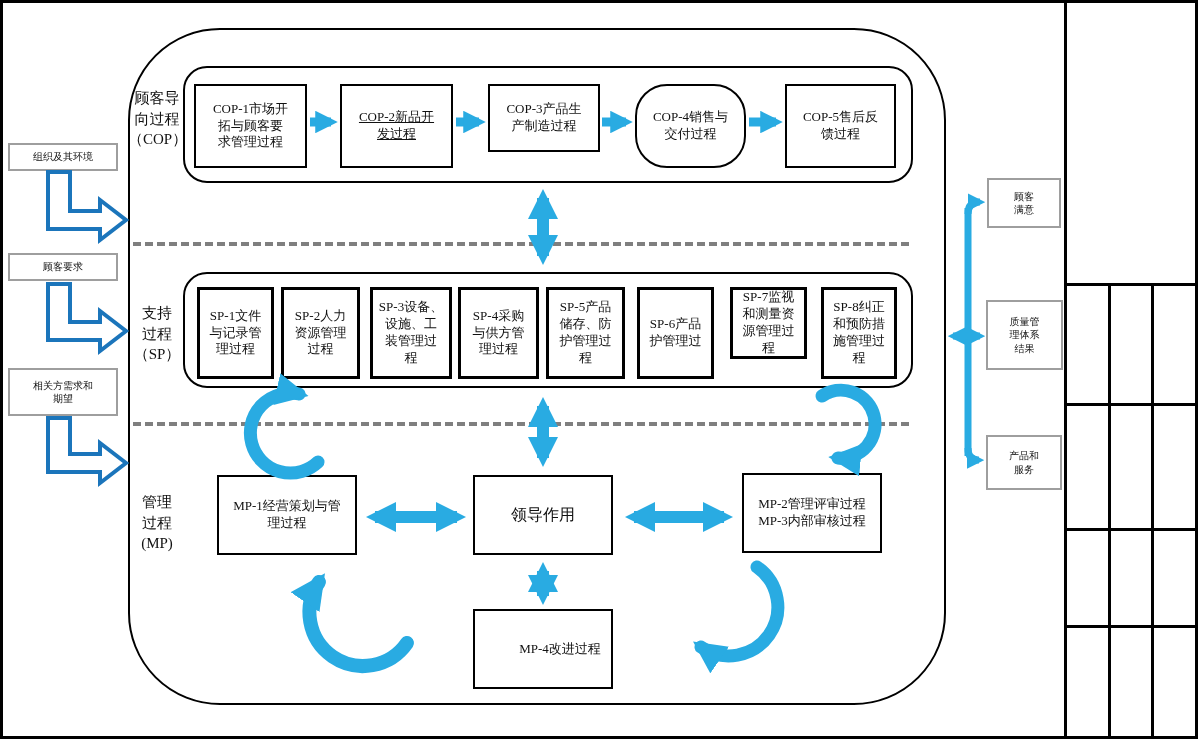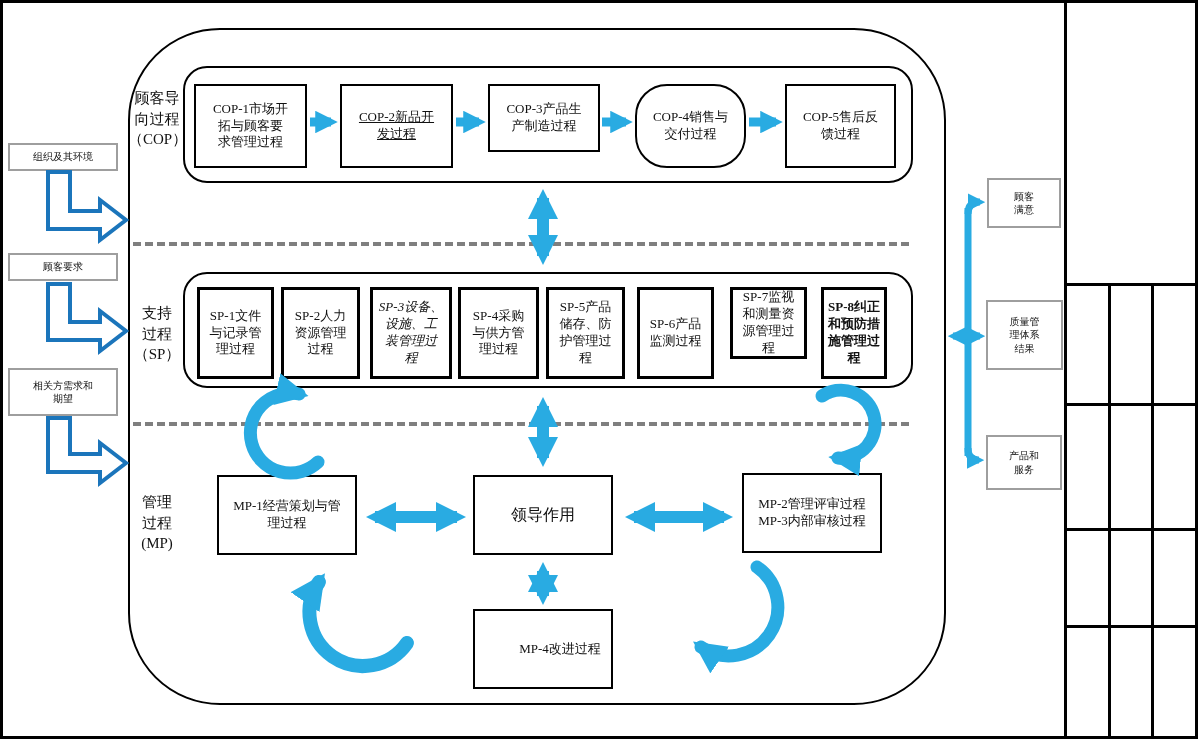--- a/index.html
+++ b/index.html
@@ -63,38 +63,38 @@
   <div class="dash-line" style="left:133px;top:242px;width:776px;"></div>
   <div class="dash-line" style="left:133px;top:422px;width:776px;"></div>
 
   <div class="inner-rounded" style="left:183px;top:272px;width:730px;height:116px;"></div>
   <div class="box sp" style="left:197px;top:287px;width:77px;height:92px;">SP-1文件
 与记录管
 理过程</div>
   <div class="box sp" style="left:281px;top:287px;width:79px;height:92px;">SP-2人力
 资源管理
 过程</div>
-  <div class="box sp" style="left:370px;top:287px;width:82px;height:92px;font-style:italic;">SP-3设备、
+  <div class="box sp" style="left:370px;top:287px;width:82px;height:92px;">SP-3设备、
 设施、工
 装管理过
 程</div>
   <div class="box sp" style="left:458px;top:287px;width:81px;height:92px;">SP-4采购
 与供方管
 理过程</div>
   <div class="box sp" style="left:546px;top:287px;width:79px;height:92px;">SP-5产品
 储存、防
 护管理过
 程</div>
   <div class="box sp" style="left:637px;top:287px;width:77px;height:92px;">SP-6产品
-监测过程</div>
+护管理过</div>
   <div class="box sp" style="left:730px;top:287px;width:77px;height:72px;">SP-7监视
 和测量资
 源管理过
 程</div>
-  <div class="box sp" style="left:821px;top:287px;width:66px;height:92px;font-weight:bold;">SP-8纠正
+  <div class="box sp" style="left:821px;top:287px;width:76px;height:92px;">SP-8纠正
 和预防措
 施管理过
 程</div>
 
   <div class="box" style="left:217px;top:475px;width:140px;height:80px;">MP-1经营策划与管
 理过程</div>
   <div class="box" style="left:473px;top:475px;width:140px;height:80px;font-size:16px;">领导作用</div>
   <div class="box" style="left:742px;top:473px;width:140px;height:80px;">MP-2管理评审过程
 MP-3内部审核过程</div>
   <div class="box" style="left:473px;top:609px;width:140px;height:80px;padding-left:34px;">MP-4改进过程</div>

